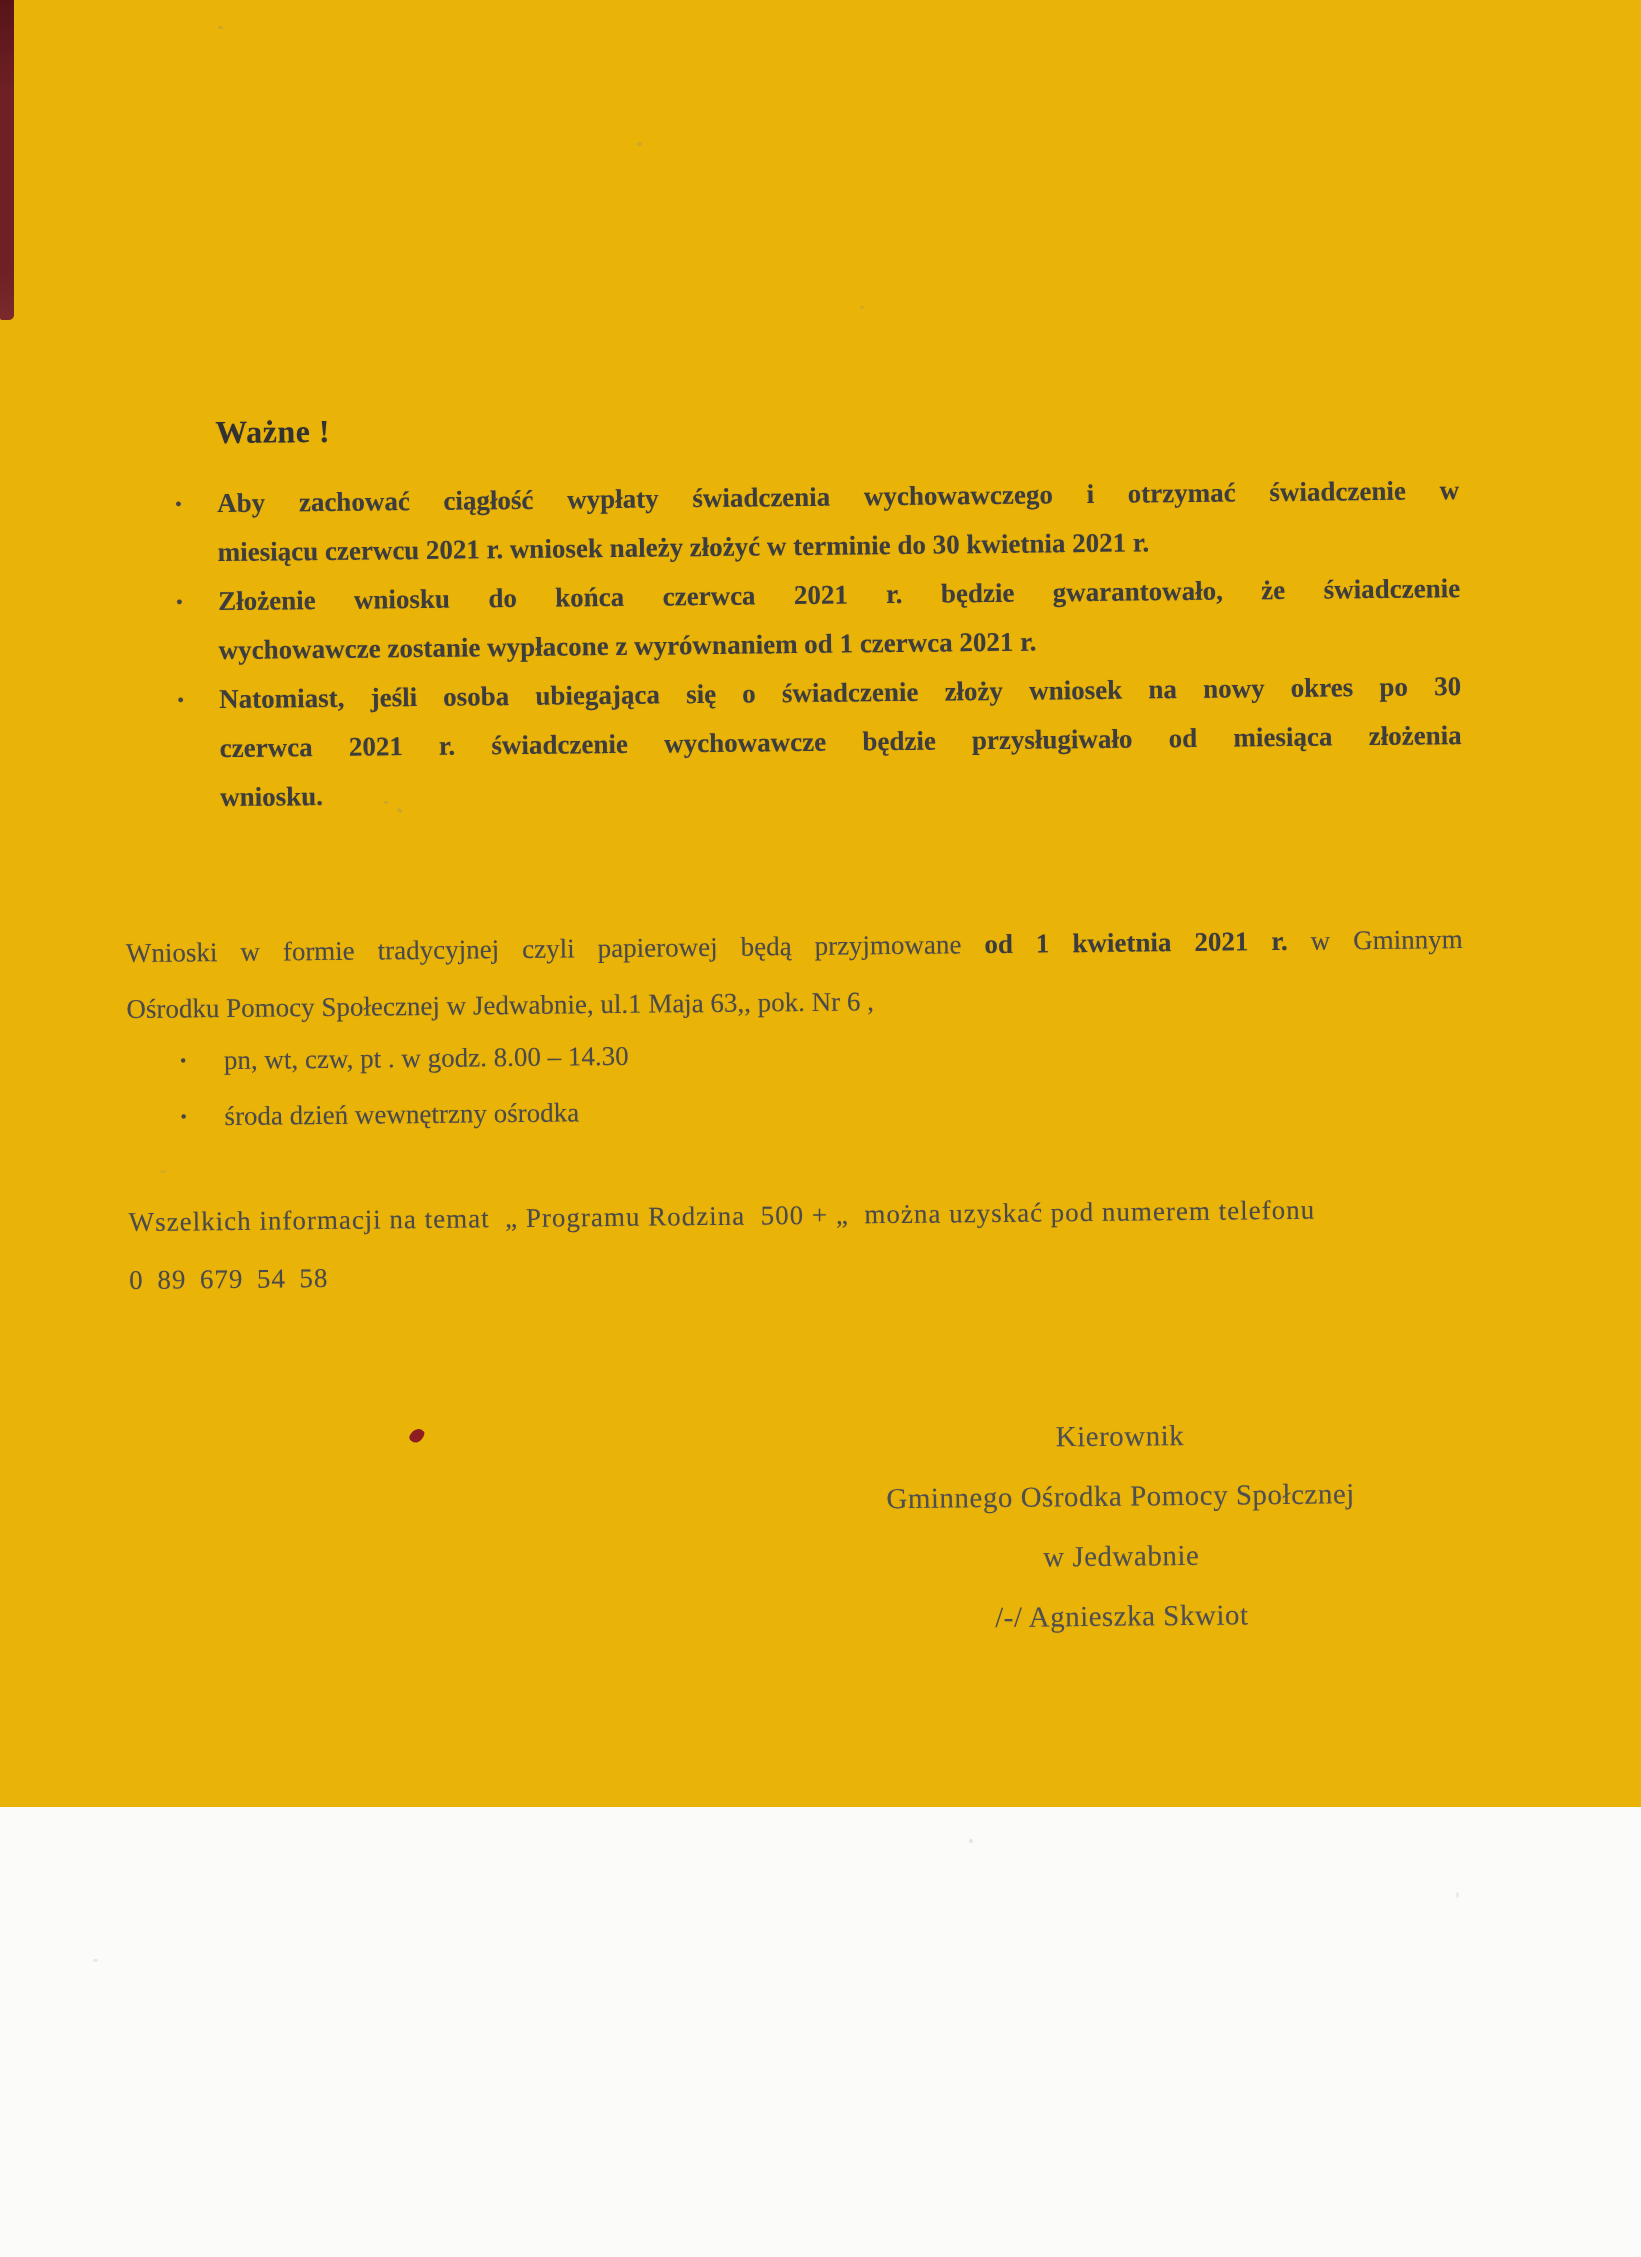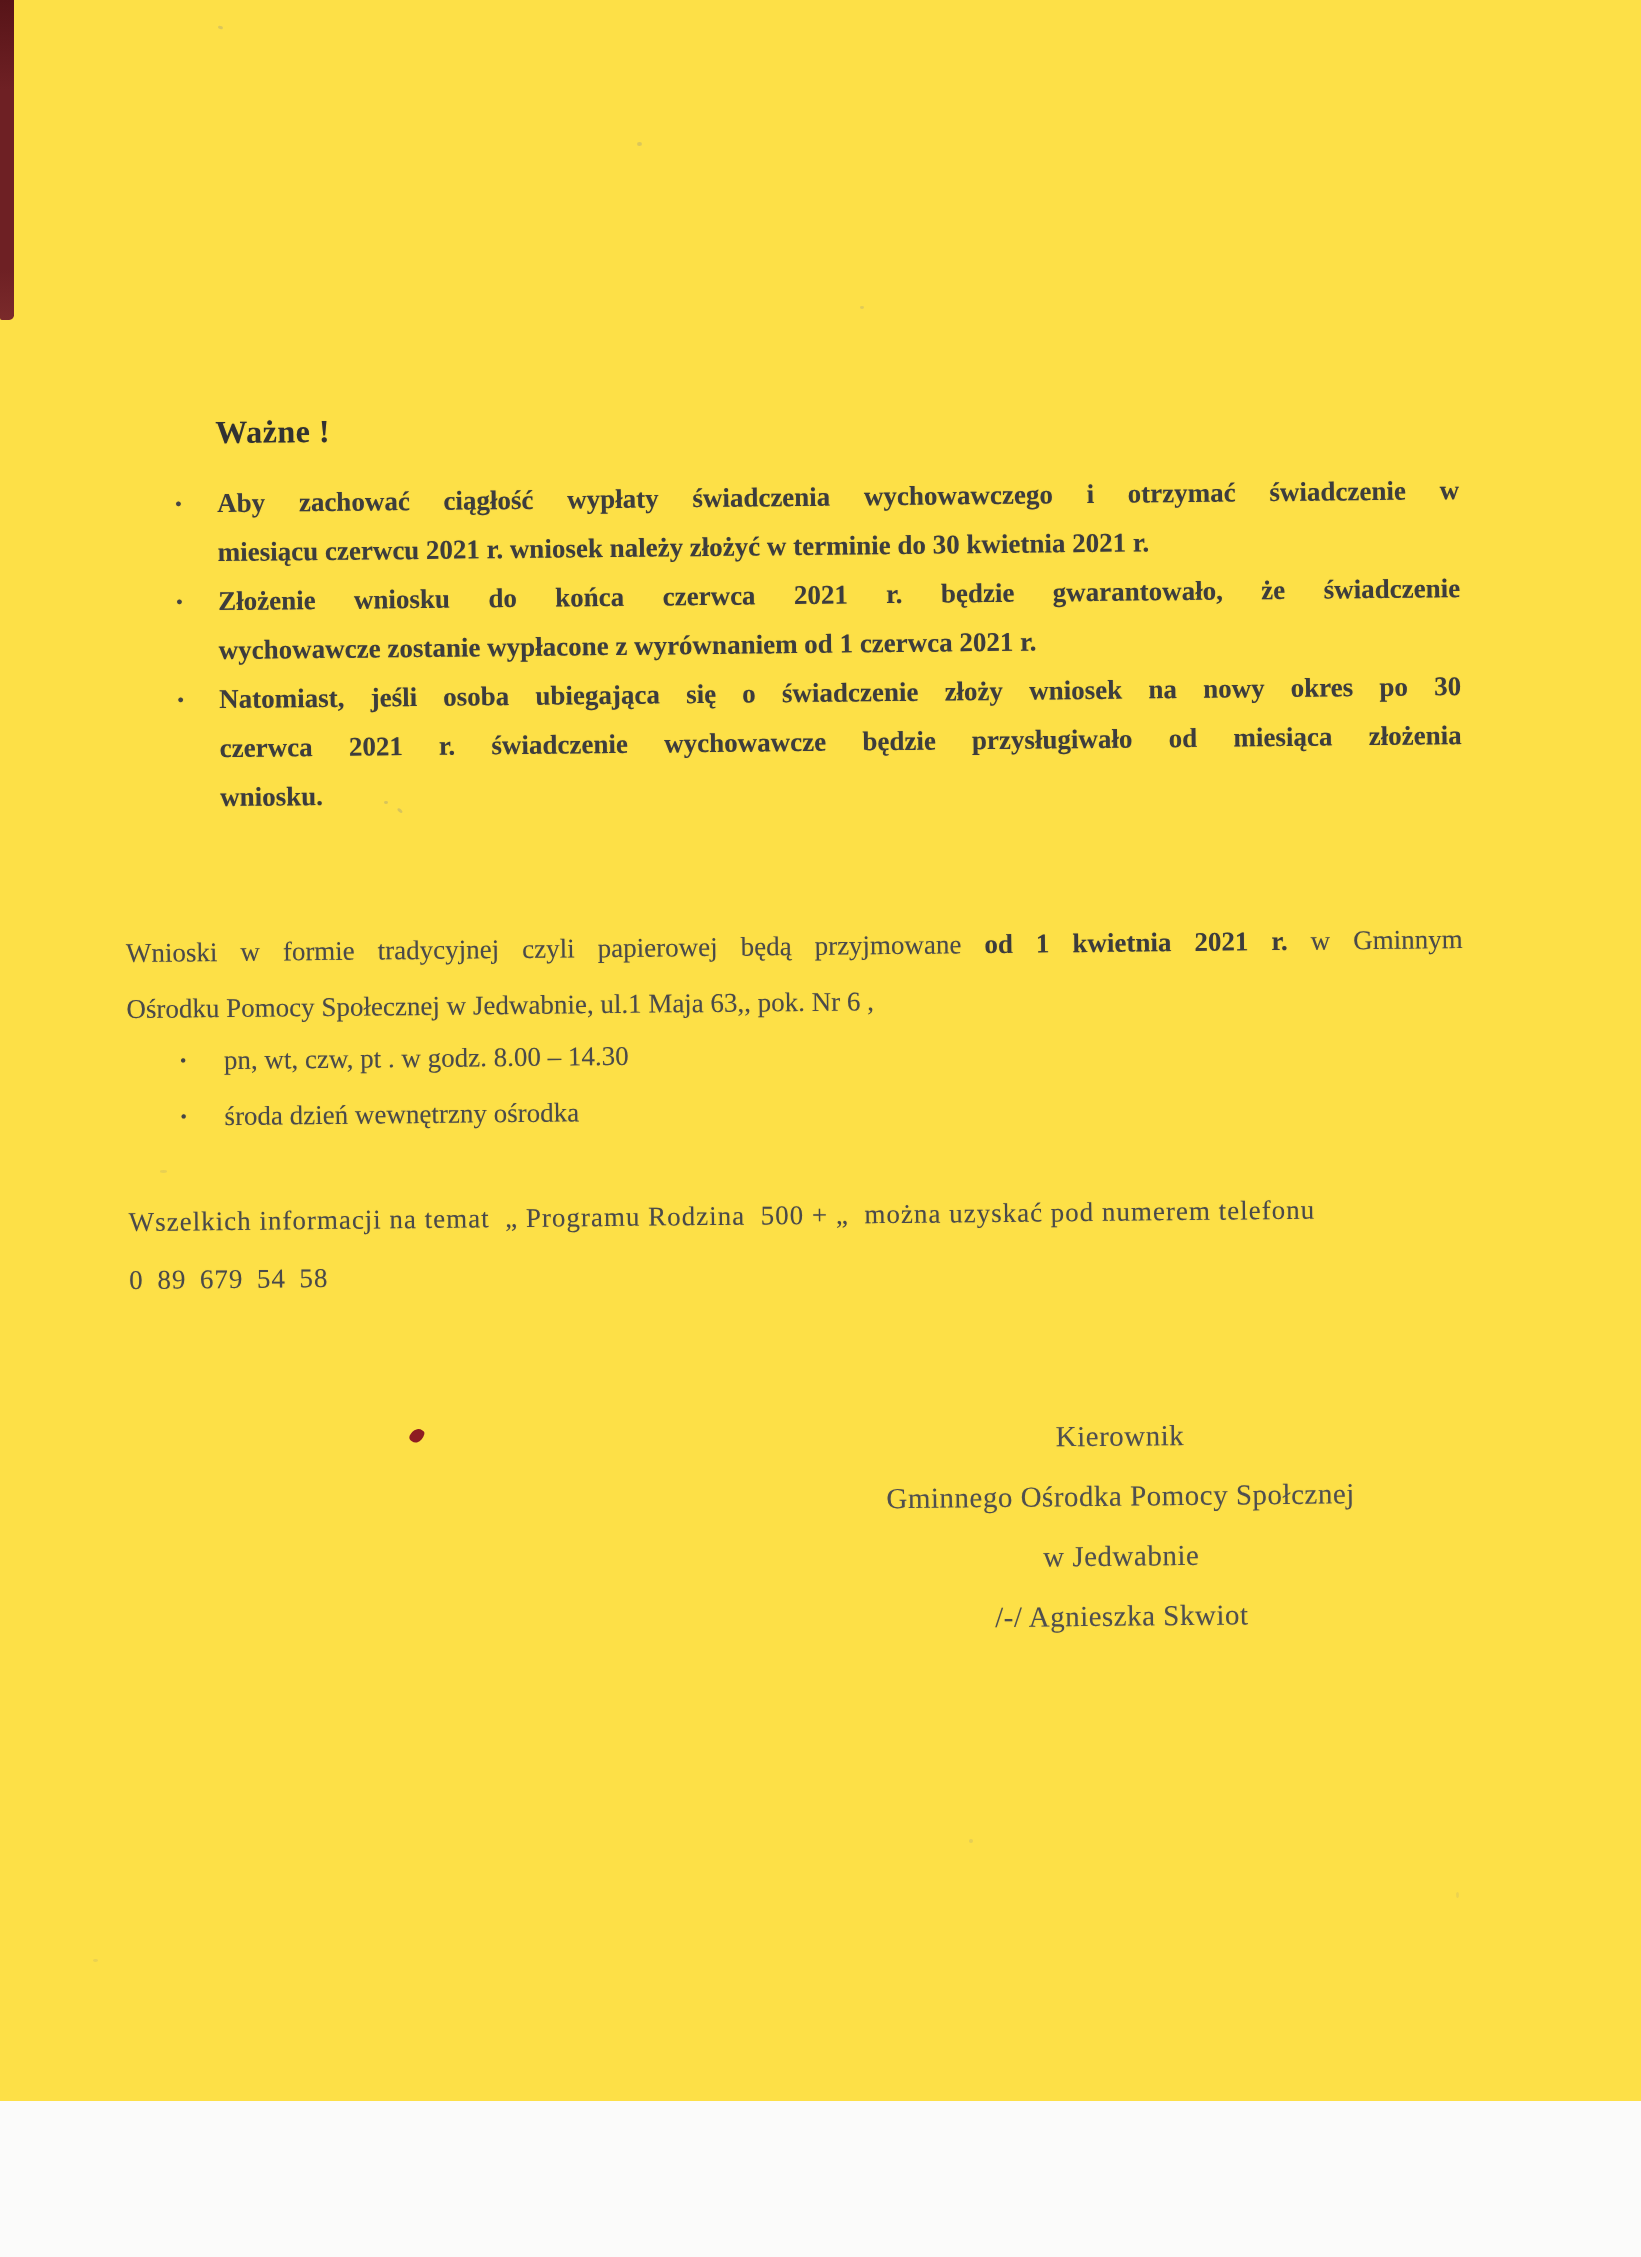--- a/index.html
+++ b/index.html
@@ -2,21 +2,21 @@
 <html><head>
 <meta charset="utf-8">
 <style>
   html, body { margin: 0; padding: 0; }
   body {
     width: 1641px; height: 2257px;
     background: #fbfbfa;
     font-family: "Liberation Serif", "DejaVu Serif", serif;
     overflow: hidden;
   }
-  .page { position: relative; width: 1641px; height: 2101px; background: #fde047; }
+  .page { position: relative; width: 1641px; height: 1807px; background: #eab308; }
 
   
   .stripe {
     position: absolute; left: 0; top: 0; width: 13.5px; height: 320px;
     background: linear-gradient(180deg, #571418 0%, #6e2024 28%, #6e2024 84%, #7a2a2b 100%);
     border-radius: 0 0 4.8px 1.9px;
   }
 
   .content {
     position: absolute; left: 0; top: 0; width: 1641px; height: 2257px;

